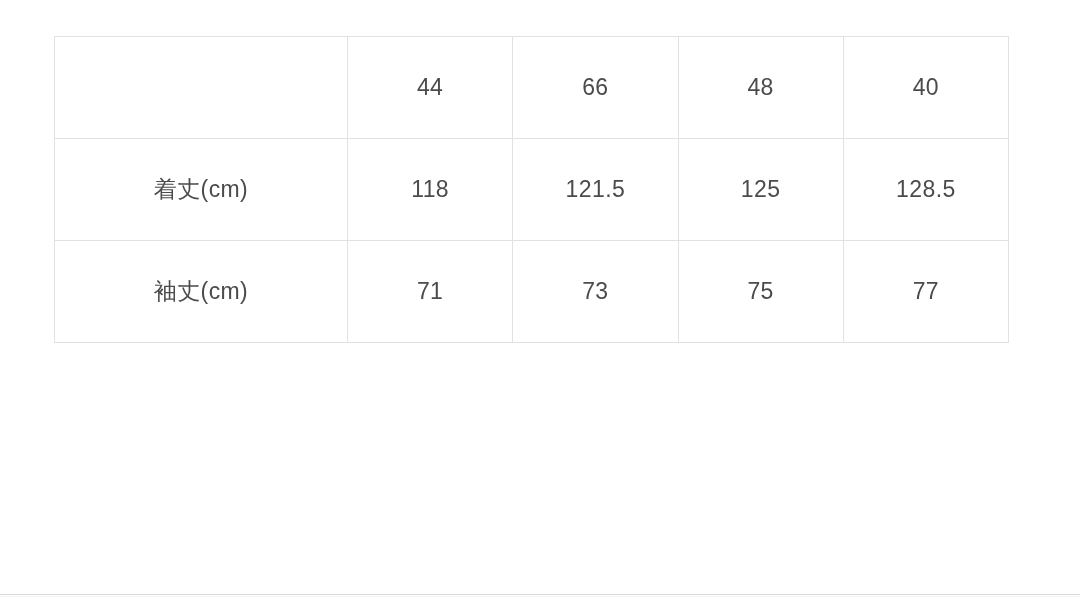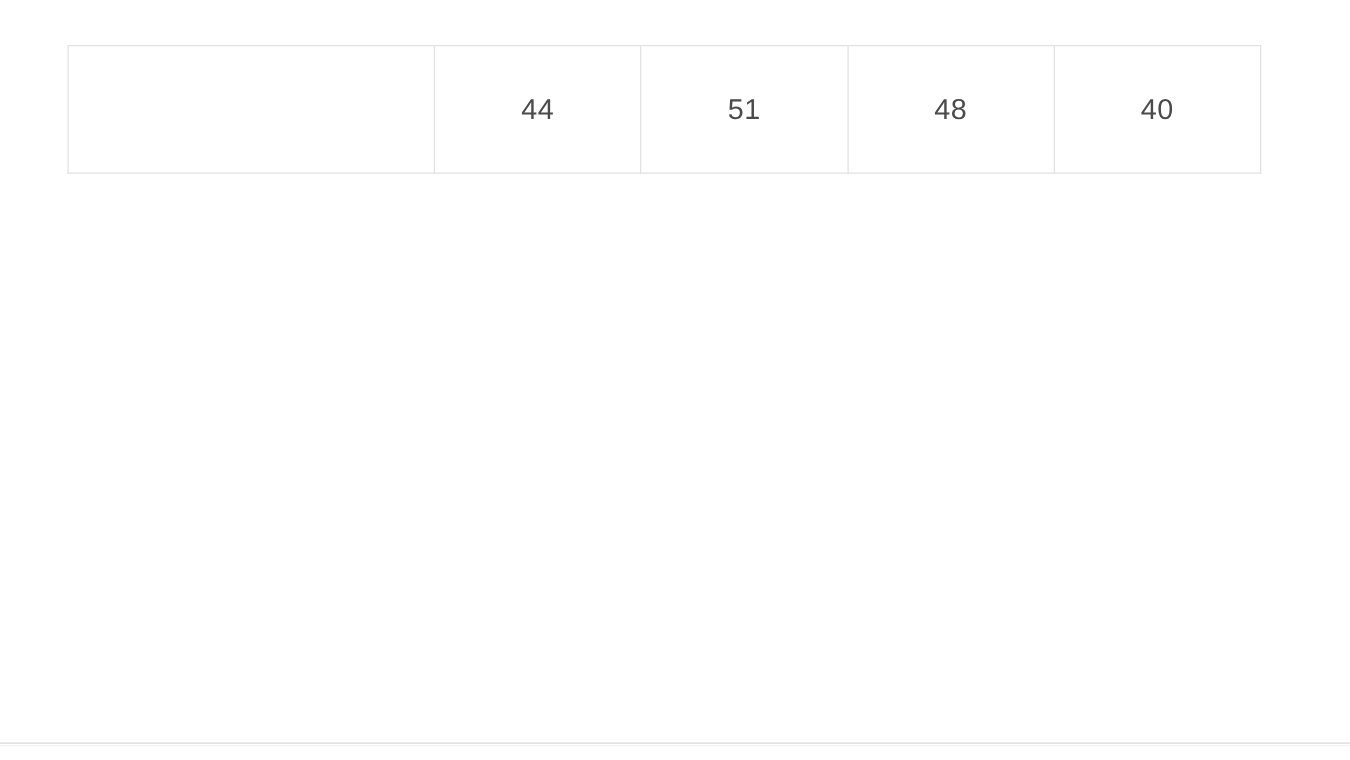--- a/index.html
+++ b/index.html
@@ -74,28 +74,42 @@
 
 <div class="page">
 
   <div class="size-table-wrap">
     <table class="size-table">
       <tbody>
 
         <tr>
           <td class="label-col corner-cell"></td>
           <td class="data-col">44</td>
-          <td class="data-col">51</td>
+          <td class="data-col">66</td>
           <td class="data-col">48</td>
           <td class="data-col">40</td>
         </tr>
 
+        <tr>
+          <td class="label-col">着丈(cm)</td>
+          <td class="data-col">118</td>
+          <td class="data-col">121.5</td>
+          <td class="data-col">125</td>
+          <td class="data-col">128.5</td>
+        </tr>
 
 
 
+        <tr>
+          <td class="label-col">袖丈(cm)</td>
+          <td class="data-col">71</td>
+          <td class="data-col">73</td>
+          <td class="data-col">75</td>
+          <td class="data-col">77</td>
+        </tr>
 
       </tbody>
     </table>
   </div>
 
   <div class="bottom-divider"></div>
   <div class="bottom-divider-2"></div>
 
 </div>
 

